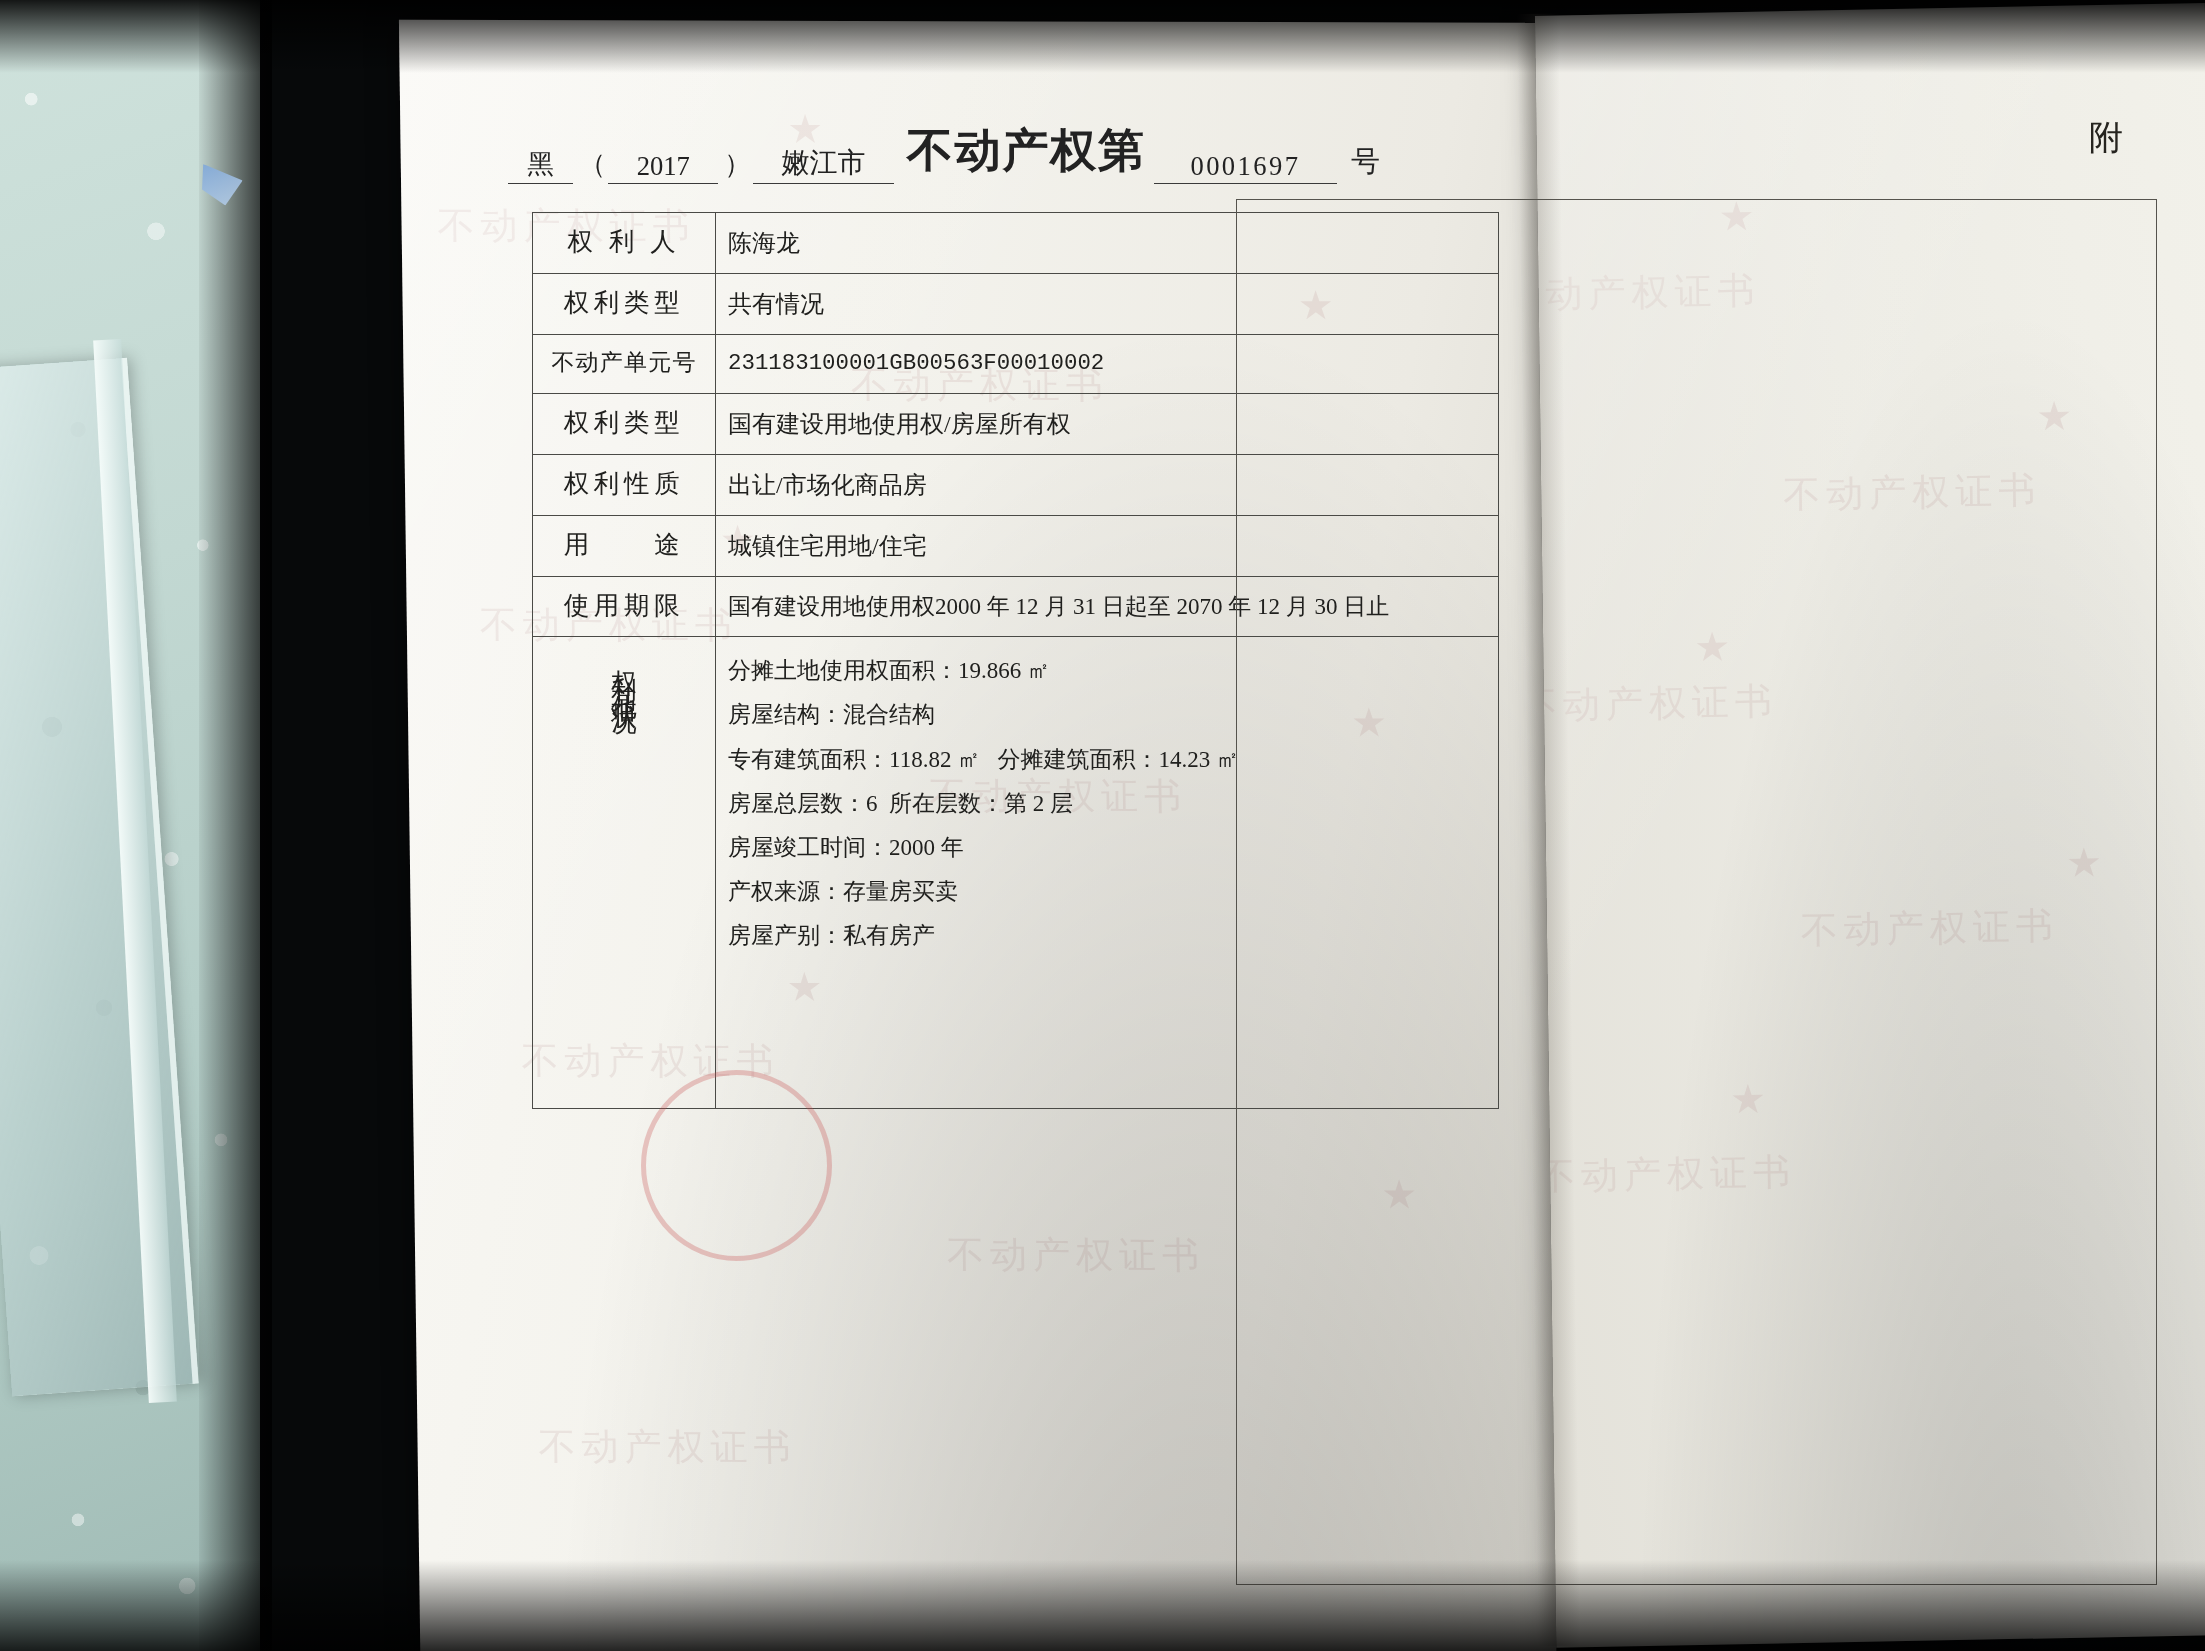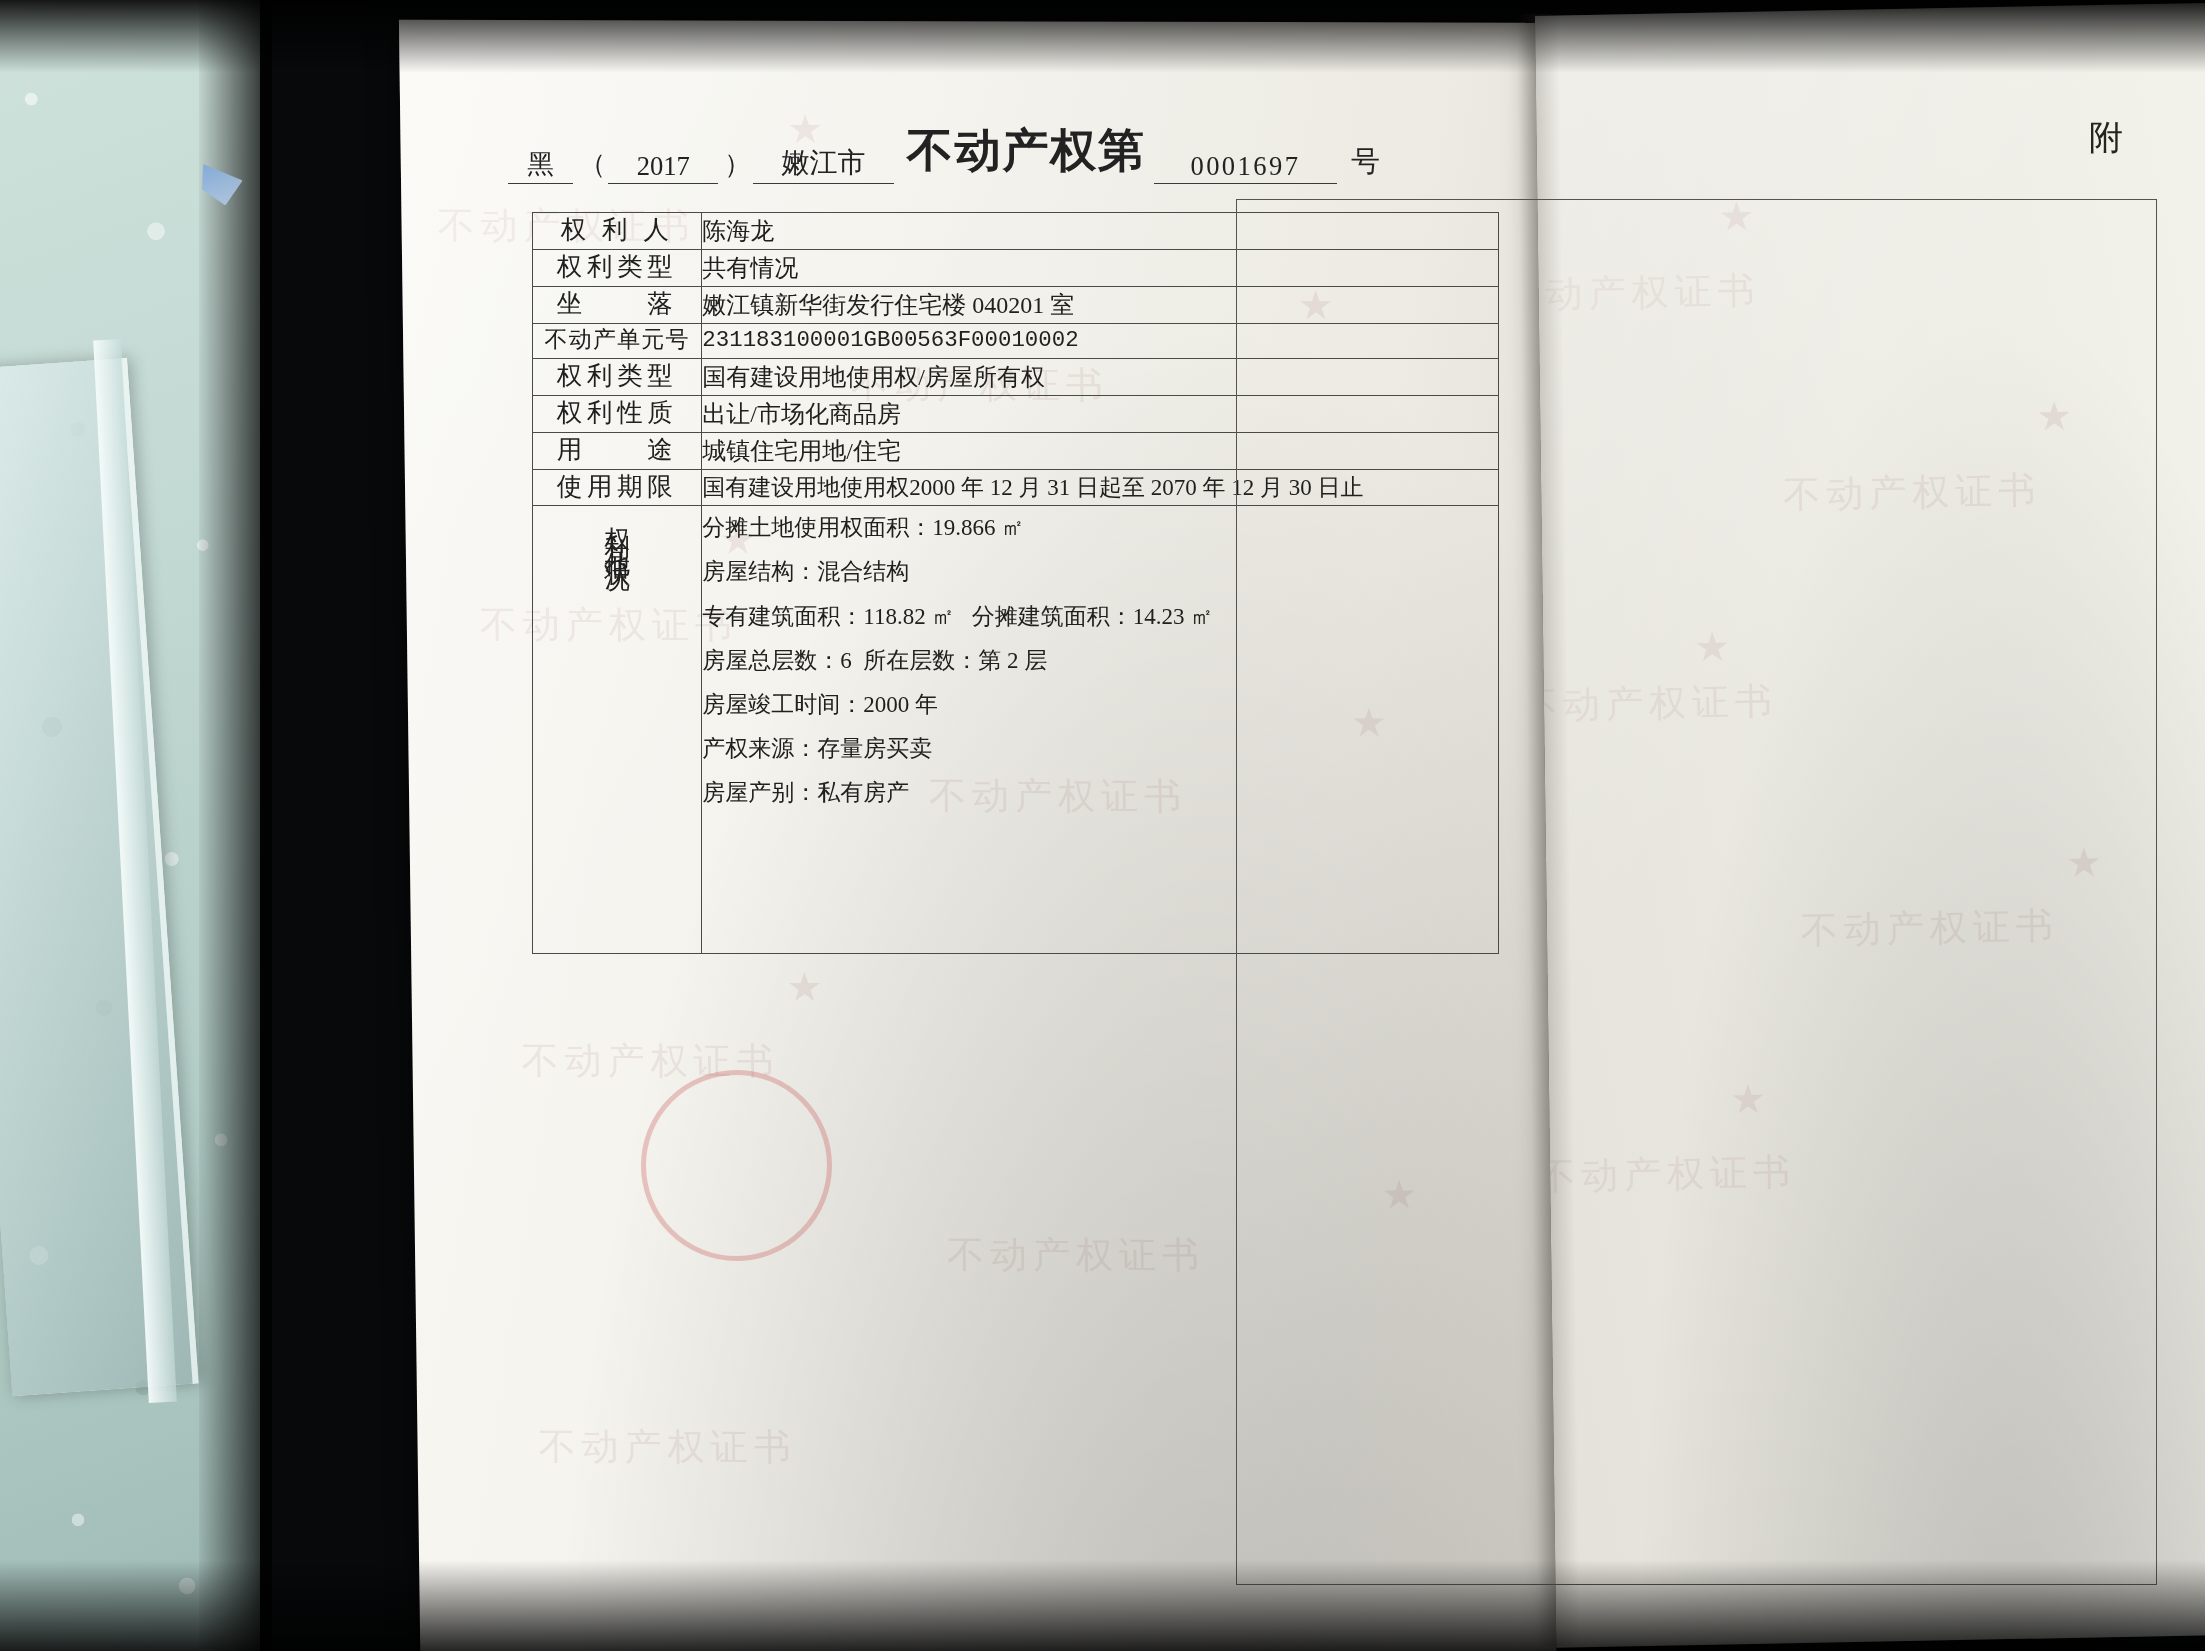--- a/index.html
+++ b/index.html
@@ -189,21 +189,21 @@
   table.cert {
     position: absolute;
     left: 532px;
     top: 212px;
     width: 967px;
     border-collapse: collapse;
     color: #20201e;
   }
   table.cert td {
     border: 1.2px solid #4a4a46;
-    padding: 0;
+    padding: 12px;
     vertical-align: top;
   }
   td.lab {
     width: 169px;
     text-align: center;
     font-size: 25.4px;
     letter-spacing: 4.8px;
     padding: 15.7px 0 15.7px 0;
     font-family: "Liberation Serif", serif;
   }
@@ -347,24 +347,20 @@
     <tbody>
         <tr>
       <td class="lab lab-narrow">权 利 人</td>
       <td class="val">陈海龙</td>
     </tr>
     <tr>
       <td class="lab lab-narrow">权利类型</td>
       <td class="val">共有情况</td>
     </tr>
     <tr>
-      <td class="lab lab-narrow">坐　　落</td>
-      <td class="val">嫩江镇新华街发行住宅楼 040201 室</td>
-    </tr>
-    <tr>
       <td class="lab lab-narrow" style="font-size:23px;letter-spacing:1.2px;">不动产单元号</td>
       <td class="val" style="font-family:'Liberation Mono',monospace;font-size:22.4px;">231183100001GB00563F00010002</td>
     </tr>
     <tr>
       <td class="lab lab-narrow">权利类型</td>
       <td class="val">国有建设用地使用权/房屋所有权</td>
     </tr>
     <tr>
       <td class="lab lab-narrow">权利性质</td>
       <td class="val">出让/市场化商品房</td>

